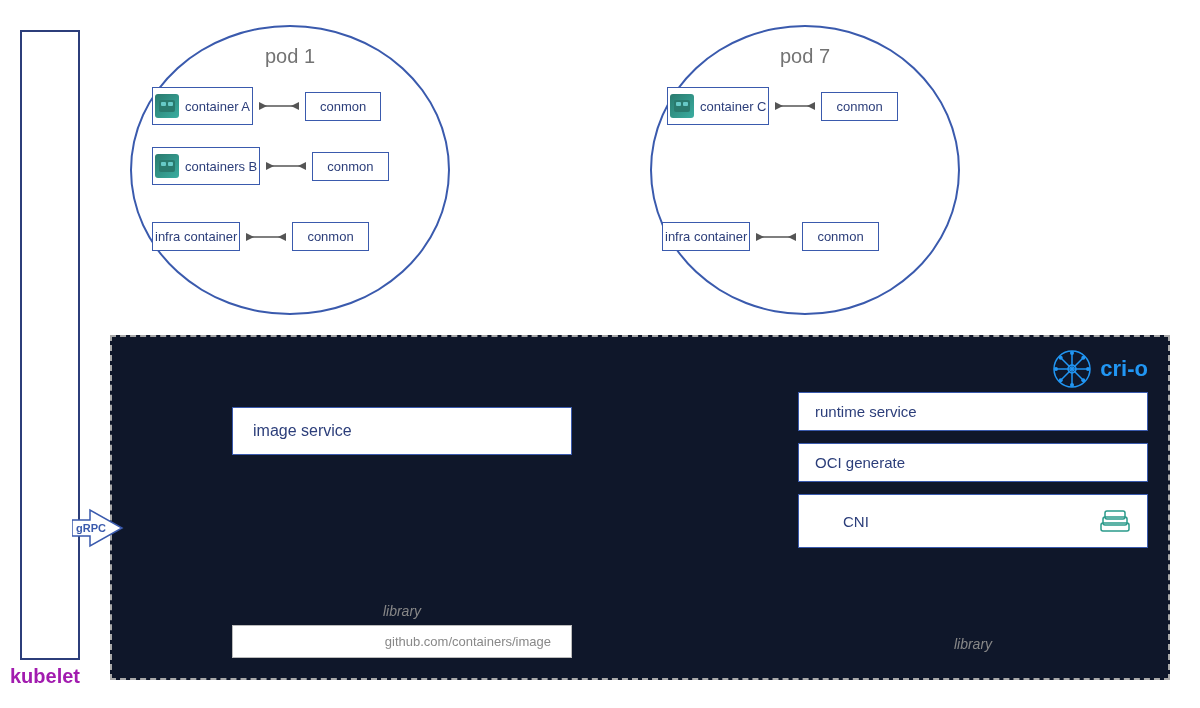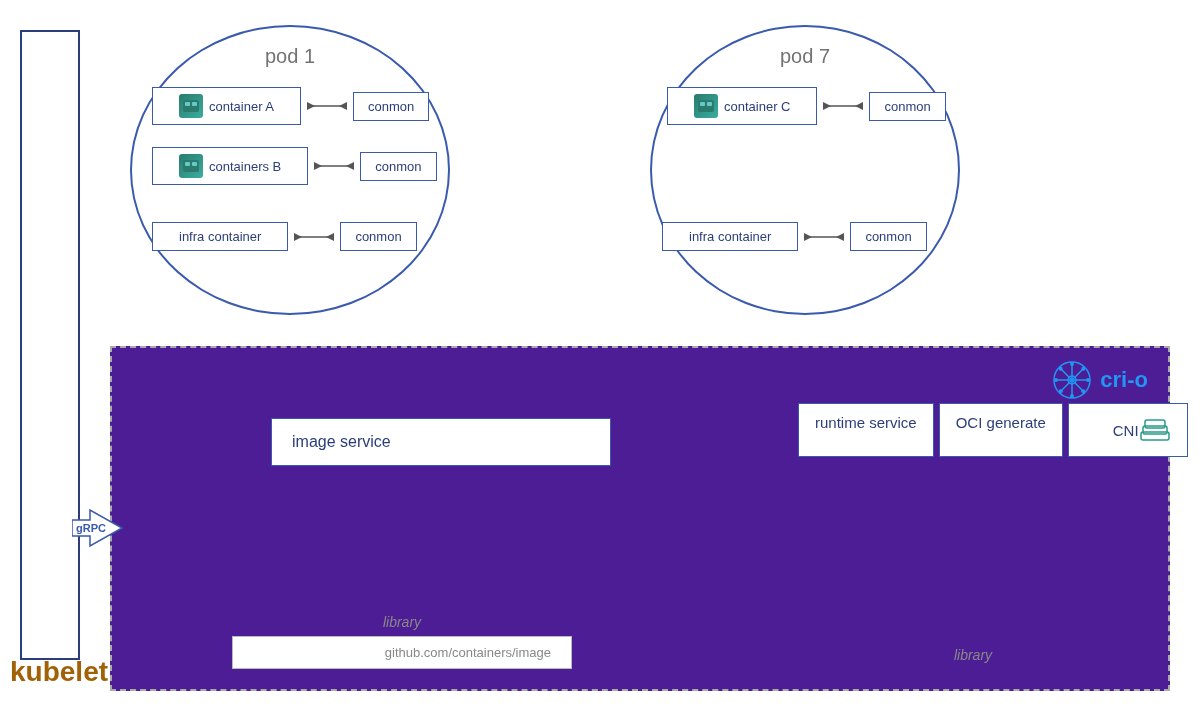--- a/index.html
+++ b/index.html
@@ -28,23 +28,23 @@
       height: 630px;
       border: 2.5px solid #2c3e7a;
       background: #fff;
       z-index: 2;
     }
 
     .kubelet-label {
       position: absolute;
       left: 10px;
       bottom: 20px;
-      font-size: 28px;
+      font-size: 20px;
       font-weight: bold;
-      color: #a16207;
+      color: #a21caf;
       z-index: 3;
     }
 
     
     .grpc-arrow {
       position: absolute;
       left: 72px;
       top: 505px;
       z-index: 5;
       display: flex;
@@ -79,21 +79,21 @@
       width: 100%;
       text-align: center;
       font-size: 20px;
       color: #737373;
       font-weight: normal;
     }
 
     .container-box {
       border: 1.5px solid #3a5aad;
       background: #fff;
-      padding: 6px 26px;
+      padding: 6px 2px;
       font-size: 13px;
       color: #2c3e7a;
       display: flex;
       align-items: center;
       gap: 6px;
       white-space: nowrap;
     }
 
     .container-icon {
       width: 24px;
@@ -111,25 +111,25 @@
       padding: 6px 14px;
       font-size: 13px;
       color: #2c3e7a;
       white-space: nowrap;
     }
 
     
     .crio-box {
       position: absolute;
       left: 110px;
-      top: 346px;
+      top: 335px;
       width: 1060px;
       height: 345px;
       border: 2px dashed #aaa;
-      background: #4c1d95;
+      background: #0f172a;
       z-index: 1;
     }
 
     
     .crio-logo {
       position: absolute;
       top: 12px;
       right: 20px;
       display: flex;
       align-items: center;
@@ -315,27 +315,27 @@
         <circle cx="36" cy="20" r="2" fill="#2196F3"></circle>
         <circle cx="8.7" cy="8.7" r="2" fill="#2196F3"></circle>
         <circle cx="31.3" cy="31.3" r="2" fill="#2196F3"></circle>
         <circle cx="31.3" cy="8.7" r="2" fill="#2196F3"></circle>
         <circle cx="8.7" cy="31.3" r="2" fill="#2196F3"></circle>
         <circle cx="20" cy="20" r="4" fill="none" stroke="#2196F3" stroke-width="1.5"></circle>
       </svg>
       <span class="crio-text">cri-o</span>
     </div>
 
-    <div style="position:absolute; left:120px; top:70px;margin-left:39px;">
+    <div style="position:absolute; left:120px; top:70px;">
       <div class="service-box" style="width:340px; padding: 14px 20px; font-size:16px;">
         <span>image service</span>
       </div>
     </div>
 
-    <div style="position:absolute; right:20px; top:55px; width:350px; display:flex; flex-direction:row; gap:5px;border-radius:22px;">
+    <div style="position:absolute; right:20px; top:55px; width:350px; display:flex; flex-direction:column; gap:12px;border-radius:22px;">
 
       <div class="service-box">
         <span>runtime service</span>
       </div>
 
       <div class="service-box">
         <span>OCI generate</span>
       </div>
 
       <div class="service-box" style="display:flex; align-items:center; justify-content:space-between;padding-left:44px;">

